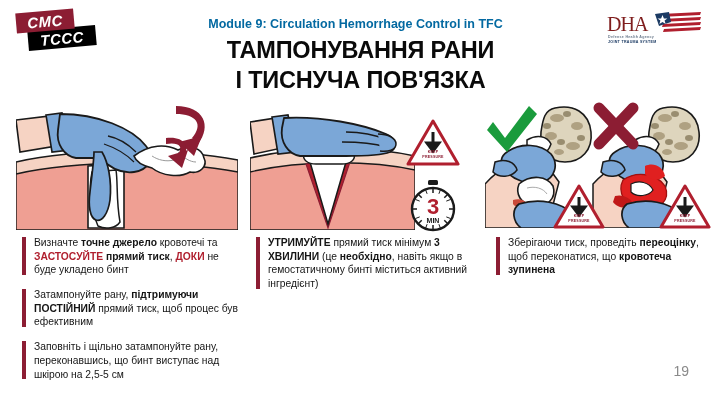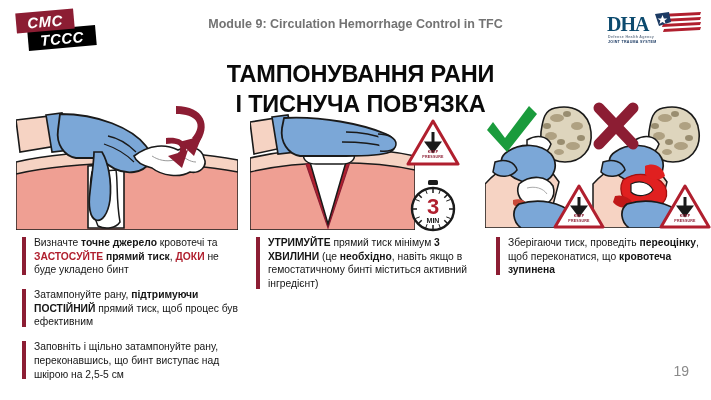--- a/index.html
+++ b/index.html
@@ -43,41 +43,40 @@
     padding-top: 3px;
     transform: rotate(-5deg);
     z-index: 1;
   }
 
   .module-line {
     position: absolute; left: 0; right: 0; top: 17px;
     text-align: center;
     font-size: 12.5px;
     font-weight: bold;
-    color: #737373;
+    color: #0369a1;
   }
   .main-title {
     position: absolute; left: 120px; right: 110px; top: 36px;
     text-align: center;
     font-size: 23.5px;
     font-weight: bold;
     color: #0a0a0a;
     line-height: 1.26;
     letter-spacing: -0.2px;
-    margin-top: 24px;
   }
 
   .logo-dha {
     position: absolute; right: 8px; top: 8px;
     width: 98px; height: 42px;
   }
   .dha-text {
     position: absolute; left: 2px; top: 5px;
-    font-size: 20px; font-weight: bold;
-    color: #0c4a6e;
+    font-size: 20px; font-weight: normal;
+    color: #7f1d1d;
     letter-spacing: -1px;
     font-family: "Liberation Serif", serif;
   }
   .dha-sub1, .dha-sub2 {
     position: absolute; left: 3px;
     font-size: 3.6px; color: #6b7a8c;
     letter-spacing: 0.3px; font-weight: bold;
   }
   .dha-sub1 { top: 27px; }
   .dha-sub2 { top: 32px; color: #1b3a63; }

